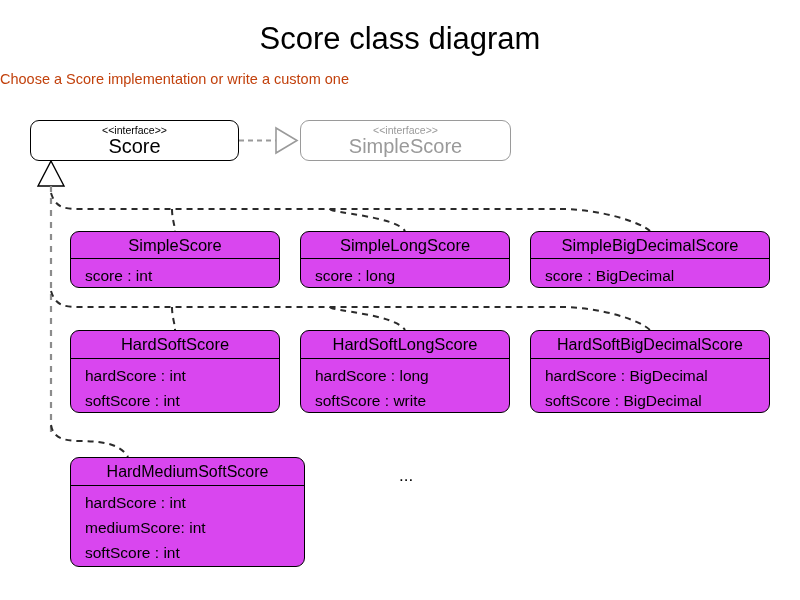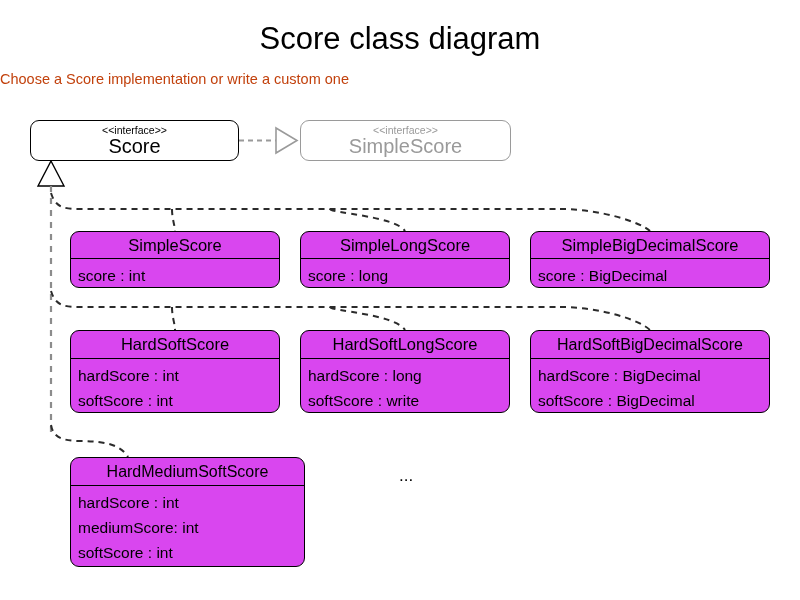--- a/index.html
+++ b/index.html
@@ -104,20 +104,21 @@
     line-height: 19px;
     white-space: nowrap;
     display: flex;
     align-items: center;
     justify-content: center;
   }
   .class-attrs {
     box-sizing: border-box;
     width: 100%;
     padding: 4px 0 0 7px;
+    margin-left: 7px;
   }
   .class-attr {
     font-size: 15.5px;
     line-height: 25px;
     white-space: nowrap;
     text-align: left;
   }
 
   
   .ellipsis-note {

